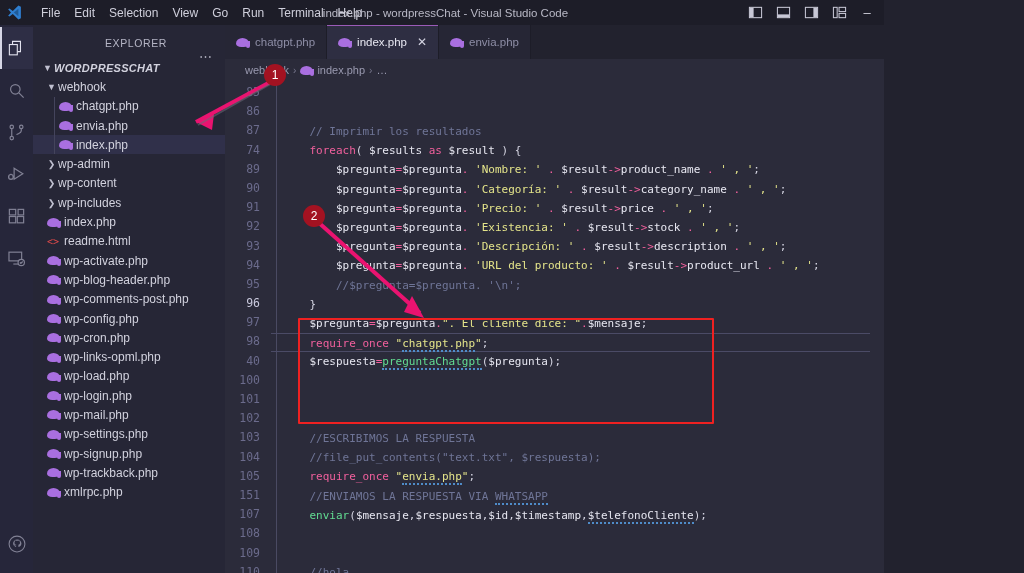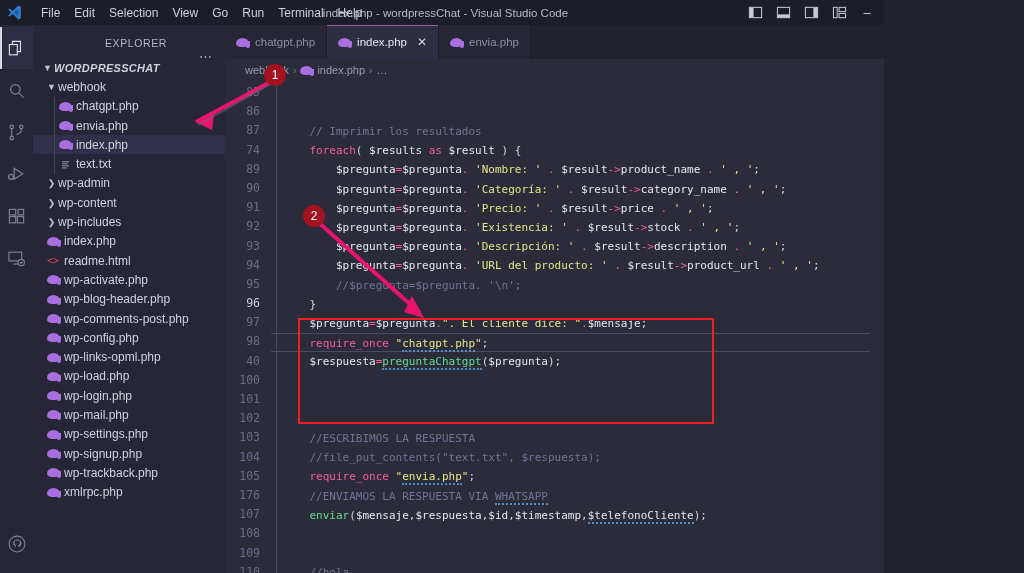--- a/index.html
+++ b/index.html
@@ -278,34 +278,20 @@
               </span>
               <span class="lbl">envia.php</span>
             </div>
             <div class="row selected indent2">
               <span class="guide"></span>
               <span class="ficon">
                 <span class="php-ico"></span>
               </span>
               <span class="lbl">index.php</span>
             </div>
-            <div class="row indent2">
-              <span class="guide"></span>
-              <span class="ficon">
-                <svg width="11" height="11" viewBox="0 0 16 16">
-                  <g stroke="#b8b8cb" stroke-width="1.1">
-                    <line x1="3" y1="4" x2="13" y2="4"></line>
-                    <line x1="3" y1="7" x2="11" y2="7"></line>
-                    <line x1="3" y1="10" x2="13" y2="10"></line>
-                    <line x1="3" y1="13" x2="10" y2="13"></line>
-                  </g>
-                </svg>
-              </span>
-              <span class="lbl">text.txt</span>
-            </div>
             <div class="row indent1">
               <span class="chev">❯</span>
               <span class="lbl">wp-admin</span>
             </div>
             <div class="row indent1">
               <span class="chev">❯</span>
               <span class="lbl">wp-content</span>
             </div>
             <div class="row indent1">
               <span class="chev">❯</span>
@@ -339,20 +325,26 @@
               <span class="ficon">
                 <span class="php-ico"></span>
               </span>
               <span class="lbl">wp-comments-post.php</span>
             </div>
             <div class="row indent1">
               <span class="ficon">
                 <span class="php-ico"></span>
               </span>
               <span class="lbl">wp-config.php</span>
+            </div>
+            <div class="row indent1">
+              <span class="ficon">
+                <span class="php-ico"></span>
+              </span>
+              <span class="lbl">wp-cron.php</span>
             </div>
             <div class="row indent1">
               <span class="ficon">
                 <span class="php-ico"></span>
               </span>
               <span class="lbl">wp-links-opml.php</span>
             </div>
             <div class="row indent1">
               <span class="ficon">
                 <span class="php-ico"></span>
@@ -443,21 +435,21 @@
             <div class="cur">96</div>
             <div>97</div>
             <div>98</div>
             <div>40</div>
             <div>100</div>
             <div>101</div>
             <div>102</div>
             <div>103</div>
             <div>104</div>
             <div>105</div>
-            <div>176</div>
+            <div>151</div>
             <div>107</div>
             <div>108</div>
             <div>109</div>
             <div>110</div>
           </div>
         <div class="code" id="code-lines">
           <div class="fold-line"></div>
         <div class="ln">    <span class="cmt">// Imprimir los resultados</span></div><div class="ln">    <span class="kw">foreach</span><span class="pun">(</span><span class="pun"> </span><span class="var">$results</span><span class="pun"> </span><span class="kw">as</span><span class="pun"> </span><span class="var">$result</span><span class="pun"> </span><span class="pun">)</span><span class="pun"> </span><span class="pun">{</span></div><div class="ln">        <span class="var">$pregunta</span><span class="op">=</span><span class="var">$pregunta</span><span class="op">.</span><span class="pun"> </span><span class="str">'Nombre: '</span><span class="pun"> </span><span class="op">.</span><span class="pun"> </span><span class="var">$result</span><span class="kw">-&gt;</span><span class="wht">product_name</span><span class="pun"> </span><span class="op">.</span><span class="pun"> </span><span class="str">' , '</span><span class="pun">;</span></div><div class="ln">        <span class="var">$pregunta</span><span class="op">=</span><span class="var">$pregunta</span><span class="op">.</span><span class="pun"> </span><span class="str">'Categoría: '</span><span class="pun"> </span><span class="op">.</span><span class="pun"> </span><span class="var">$result</span><span class="kw">-&gt;</span><span class="wht">category_name</span><span class="pun"> </span><span class="op">.</span><span class="pun"> </span><span class="str">' , '</span><span class="pun">;</span></div><div class="ln">        <span class="var">$pregunta</span><span class="op">=</span><span class="var">$pregunta</span><span class="op">.</span><span class="pun"> </span><span class="str">'Precio: '</span><span class="pun"> </span><span class="op">.</span><span class="pun"> </span><span class="var">$result</span><span class="kw">-&gt;</span><span class="wht">price</span><span class="pun"> </span><span class="op">.</span><span class="pun"> </span><span class="str">' , '</span><span class="pun">;</span></div><div class="ln">        <span class="var">$pregunta</span><span class="op">=</span><span class="var">$pregunta</span><span class="op">.</span><span class="pun"> </span><span class="str">'Existencia: '</span><span class="pun"> </span><span class="op">.</span><span class="pun"> </span><span class="var">$result</span><span class="kw">-&gt;</span><span class="wht">stock</span><span class="pun"> </span><span class="op">.</span><span class="pun"> </span><span class="str">' , '</span><span class="pun">;</span></div><div class="ln">        <span class="var">$pregunta</span><span class="op">=</span><span class="var">$pregunta</span><span class="op">.</span><span class="pun"> </span><span class="str">'Descripción: '</span><span class="pun"> </span><span class="op">.</span><span class="pun"> </span><span class="var">$result</span><span class="kw">-&gt;</span><span class="wht">description</span><span class="pun"> </span><span class="op">.</span><span class="pun"> </span><span class="str">' , '</span><span class="pun">;</span></div><div class="ln">        <span class="var">$pregunta</span><span class="op">=</span><span class="var">$pregunta</span><span class="op">.</span><span class="pun"> </span><span class="str">'URL del producto: '</span><span class="pun"> </span><span class="op">.</span><span class="pun"> </span><span class="var">$result</span><span class="kw">-&gt;</span><span class="wht">product_url</span><span class="pun"> </span><span class="op">.</span><span class="pun"> </span><span class="str">' , '</span><span class="pun">;</span></div><div class="ln">        <span class="cmt">//$pregunta=$pregunta. '\n';</span></div><div class="ln">    <span class="pun">}</span></div><div class="ln">    <span class="var">$pregunta</span><span class="op">=</span><span class="var">$pregunta</span><span class="op">.</span><span class="str">". El cliente dice: "</span><span class="op">.</span><span class="var">$mensaje</span><span class="pun">;</span></div><div class="ln cur">    <span class="kw">require_once</span><span class="pun"> </span><span class="str">"<span class="squig">chatgpt.php</span>"</span><span class="pun">;</span></div><div class="ln">    <span class="var">$respuesta</span><span class="op">=</span><span class="fn"><span class="squig">preguntaChatgpt</span></span><span class="pun">(</span><span class="var">$pregunta</span><span class="pun">)</span><span class="pun">;</span></div><div class="ln">&nbsp;</div><div class="ln">&nbsp;</div><div class="ln">&nbsp;</div><div class="ln">    <span class="cmt">//ESCRIBIMOS LA RESPUESTA</span></div><div class="ln">    <span class="cmt">//file_put_contents("text.txt", $respuesta);</span></div><div class="ln">    <span class="kw">require_once</span><span class="pun"> </span><span class="str">"<span class="squig">envia.php</span>"</span><span class="pun">;</span></div><div class="ln">    <span class="cmt">//ENVIAMOS LA RESPUESTA VIA <span class="squig">WHATSAPP</span></span></div><div class="ln">    <span class="fn">enviar</span><span class="pun">(</span><span class="var">$mensaje</span><span class="pun">,</span><span class="var">$respuesta</span><span class="pun">,</span><span class="var">$id</span><span class="pun">,</span><span class="var">$timestamp</span><span class="pun">,</span><span class="var"><span class="squig">$telefonoCliente</span></span><span class="pun">)</span><span class="pun">;</span></div><div class="ln">&nbsp;</div><div class="ln">&nbsp;</div><div class="ln">    <span class="cmt">//hola</span></div></div>
         <div class="scroll-right"></div>
       </div>

